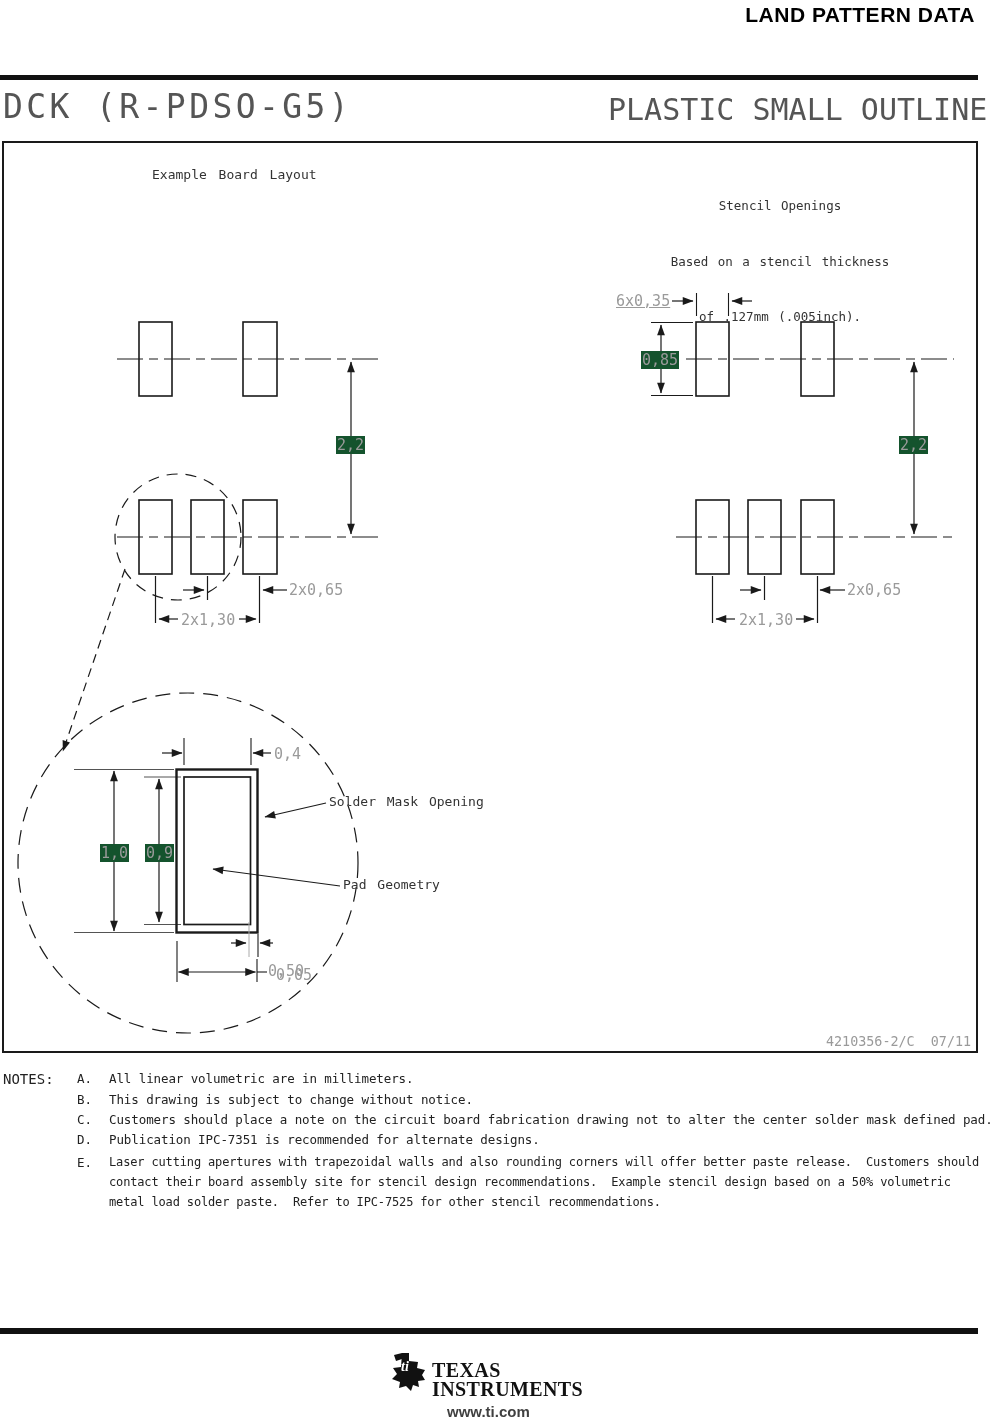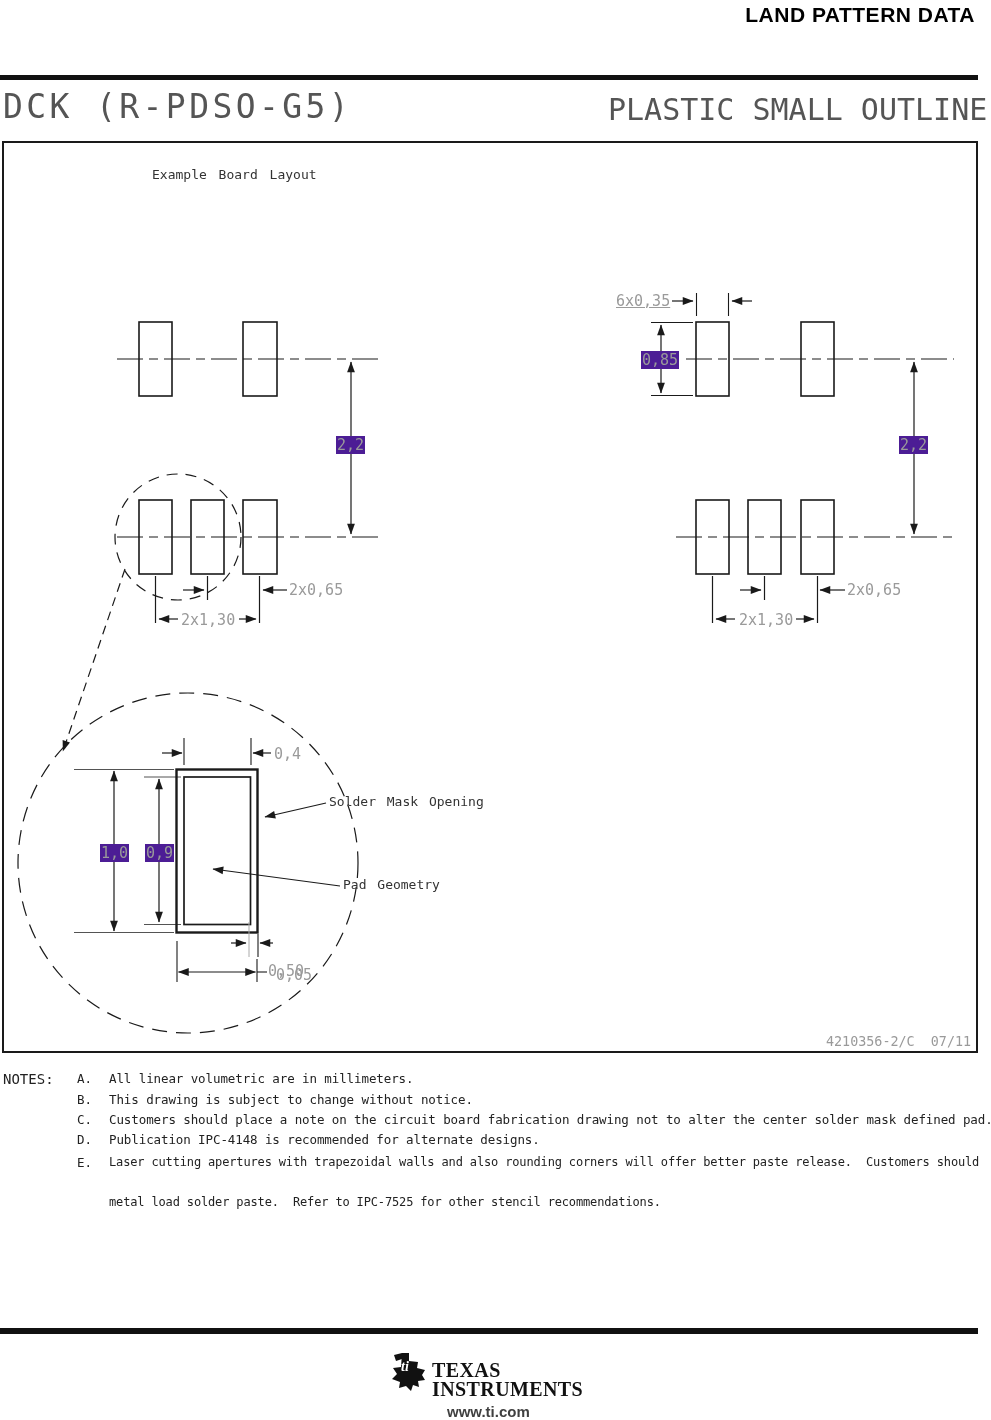--- a/index.html
+++ b/index.html
@@ -10,21 +10,21 @@
   .main-title{font-family:"Liberation Sans",sans-serif;font-weight:bold;font-size:21px;
               color:#000000;letter-spacing:.5px;right:16px;top:3px;text-align:right;}
   .rule{position:absolute;left:0;background:#111;z-index:1;}
   .pkg-code{left:3px;top:87px;font-size:33px;letter-spacing:3.4px;color:#555;}
   .pkg-type{left:608px;top:92px;font-size:30px;color:#555;white-space:pre;}
   
   .cad-label{font-size:13px;color:#333;white-space:pre;word-spacing:4px;}
   .stencil-title{left:630px;top:160px;width:300px;text-align:center;font-size:12.5px;
                  color:#333;line-height:18.5px;word-spacing:2px;white-space:pre;}
   .dim{font-size:15px;color:#9a9a9a;white-space:pre;z-index:3;}
-  .dim.mask{background:#4c1d95;padding:0 1px;}
+  .dim.mask{background:#14532d;padding:0 1px;}
   .docnum{font-size:13.4px;color:#9a9a9a;white-space:pre;}
   
   .note-head{left:3px;top:1071px;font-size:14px;color:#222;}
   .note-letter{left:77px;font-size:12.5px;color:#222;}
   .note-text{left:109px;font-size:12.5px;letter-spacing:-0.1px;color:#222;white-space:pre;}
   .note-text.small{font-size:12px;letter-spacing:-0.15px;}
   
   .brand-serif{font-family:"Liberation Serif",serif;font-weight:bold;color:#111;font-size:20px;letter-spacing:.4px;}
   .website{font-family:"Liberation Sans",sans-serif;font-weight:bold;font-size:15px;color:#404040;}
   .logo-ti{left:401px;top:1359px;color:#fff;font-style:italic;font-weight:bold;
@@ -134,20 +134,25 @@
       <polygon fill="#111" points="2,2 10,0 10,6 4,8"></polygon>
     </g>
   </svg>
 
   <div class="abs main-title" style="right:16px;">LAND PATTERN DATA</div>
   <div class="rule" style="top:75px;width:978px;height:5px;"></div>
   <div class="abs pkg-code">DCK (R-PDSO-G5)</div>
   <div class="abs pkg-type">PLASTIC SMALL OUTLINE</div>
 
   <div class="abs cad-label" style="left:152px;top:167px;">Example Board Layout</div>
+  <div class="abs stencil-title">
+    <div>Stencil Openings</div>
+    <div>Based on a stencil thickness</div>
+    <div>of .127mm (.005inch).</div>
+  </div>
 
   <div class="abs dim mask" style="left:336px;top:436px;">2,2</div>
   <div class="abs dim" style="left:289px;top:581px;">2x0,65</div>
   <div class="abs dim" style="left:181px;top:611px;">2x1,30</div>
 
   <div class="abs dim" style="left:616px;top:292px;text-decoration:underline;">6x0,35</div>
   <div class="abs dim mask" style="left:641px;top:351px;">0,85</div>
   <div class="abs dim mask" style="left:899px;top:436px;">2,2</div>
   <div class="abs dim" style="left:847px;top:581px;">2x0,65</div>
   <div class="abs dim" style="left:739px;top:611px;">2x1,30</div>
@@ -167,24 +172,25 @@
   <div class="abs note-letter" style="top:1071px;">A.</div>
   <div class="abs note-text" style="top:1071px;">All linear volumetric are in millimeters.</div>
 
   <div class="abs note-letter" style="top:1092px;">B.</div>
   <div class="abs note-text" style="top:1092px;">This drawing is subject to change without notice.</div>
 
   <div class="abs note-letter" style="top:1112px;">C.</div>
   <div class="abs note-text" style="top:1112px;">Customers should place a note on the circuit board fabrication drawing not to alter the center solder mask defined pad.</div>
 
   <div class="abs note-letter" style="top:1132px;">D.</div>
-  <div class="abs note-text" style="top:1132px;">Publication IPC-4148 is recommended for alternate designs.</div>
+  <div class="abs note-text" style="top:1132px;">Publication IPC-7351 is recommended for alternate designs.</div>
 
   <div class="abs note-letter" style="top:1155px;">E.</div>
   <div class="abs note-text small" style="top:1155px;">Laser cutting apertures with trapezoidal walls and also rounding corners will offer better paste release.  Customers should</div>
+  <div class="abs note-text small" style="top:1175px;">contact their board assembly site for stencil design recommendations.  Example stencil design based on a 50% volumetric</div>
   <div class="abs note-text small" style="top:1195px;">metal load solder paste.  Refer to IPC-7525 for other stencil recommendations.</div>
 
   <div class="rule" style="top:1328px;width:978px;height:6px;"></div>
   <span class="abs logo-ti">ti</span>
   <div class="abs brand-serif" style="left:432px;top:1359px;">TEXAS</div>
   <div class="abs brand-serif" style="left:432px;top:1378px;">INSTRUMENTS</div>
   <div class="abs website" style="left:447px;top:1403px;">www.ti.com</div>
 
 </div>
 

